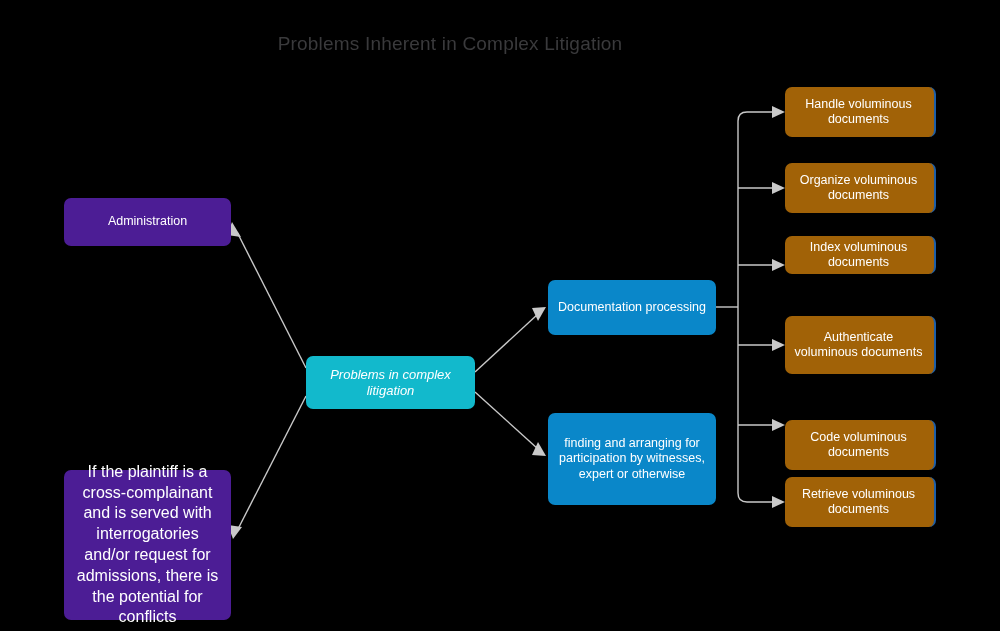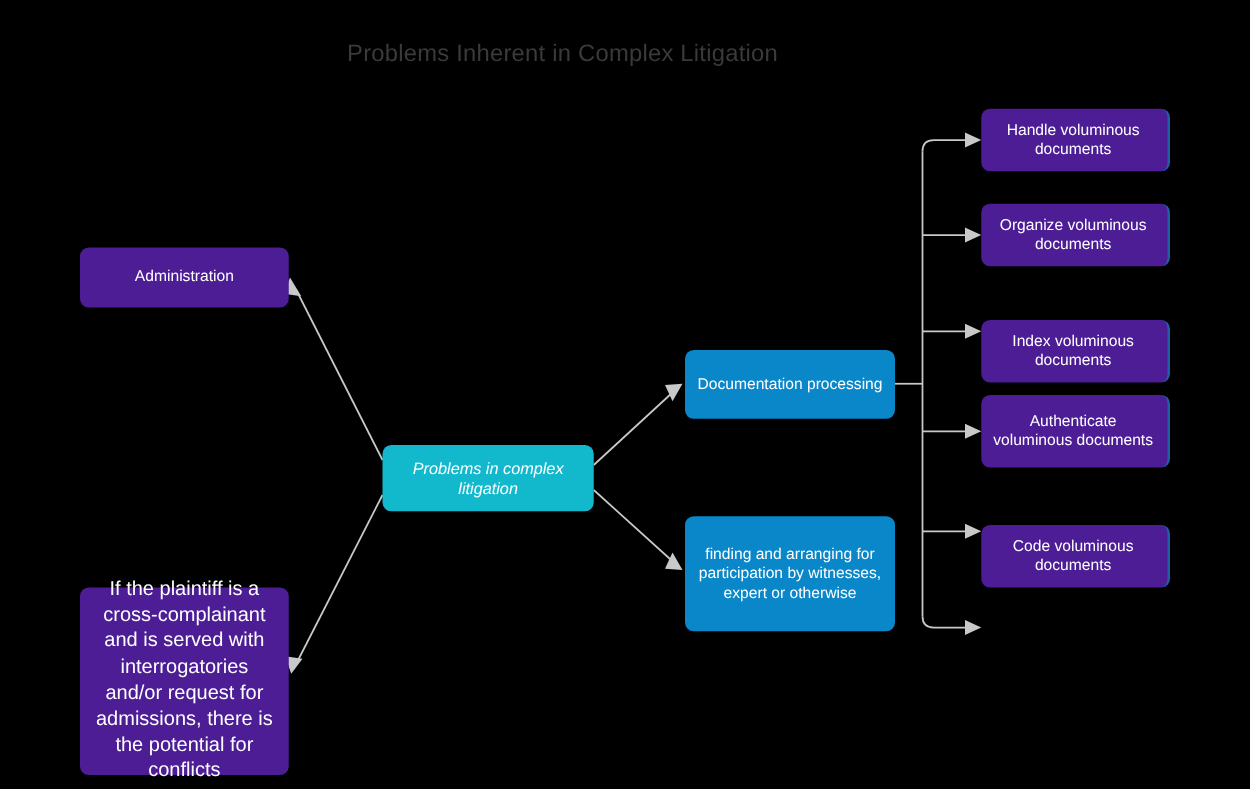--- a/index.html
+++ b/index.html
@@ -35,21 +35,21 @@
     text-align: center;
     color: #ffffff;
     border-radius: 7px;
     line-height: 1.22;
     padding: 4px 8px;
     font-size: 12.5px;
   }
   .node-primary   { background: #4c1d95; text-align: center; }
   .node-center    { background: #12b9cc; font-size: 13px; font-style: italic; }
   .node-branch    { background: #0a87c9; }
-  .node-leaf      { background: #4c1d95; border-right: 2px solid #1d5fa9; justify-content: flex-end; }
+  .node-leaf      { background: #a16207; border-right: 2px solid #1d5fa9; justify-content: flex-end; }
   .node-leaf .lbl { position: relative; left: -1px; }
   .node-plaintiff { font-size: 16px; line-height: 1.3; }
 
   svg#edges {
     position: absolute;
     left: 0; top: 0;
     width: 1000px;
     height: 631px;
     pointer-events: none;
   }
@@ -134,26 +134,29 @@
   </div>
 
   <div class="node node-leaf" style="left:785px; top:87px; width:151px; height:50px;">
     <span class="lbl">Handle voluminous documents</span>
   </div>
 
   <div class="node node-leaf" style="left:785px; top:163px; width:151px; height:50px;">
     <span class="lbl">Organize voluminous documents</span>
   </div>
 
-  <div class="node node-leaf" style="left:785px; top:256px; width:151px; height:50px;">
+  <div class="node node-leaf" style="left:785px; top:236px; width:151px; height:38px;">
     <span class="lbl">Index voluminous documents</span>
   </div>
 
   <div class="node node-leaf" style="left:785px; top:316px; width:151px; height:58px;">
     <span class="lbl">Authenticate voluminous documents</span>
   </div>
 
   <div class="node node-leaf" style="left:785px; top:400px; width:151px; height:50px;margin-top:20px;">
     <span class="lbl">Code voluminous documents</span>
   </div>
 
+  <div class="node node-leaf" style="left:785px; top:477px; width:151px; height:50px;">
+    <span class="lbl">Retrieve voluminous documents</span>
+  </div>
 
 </div>
 
 </body></html>

